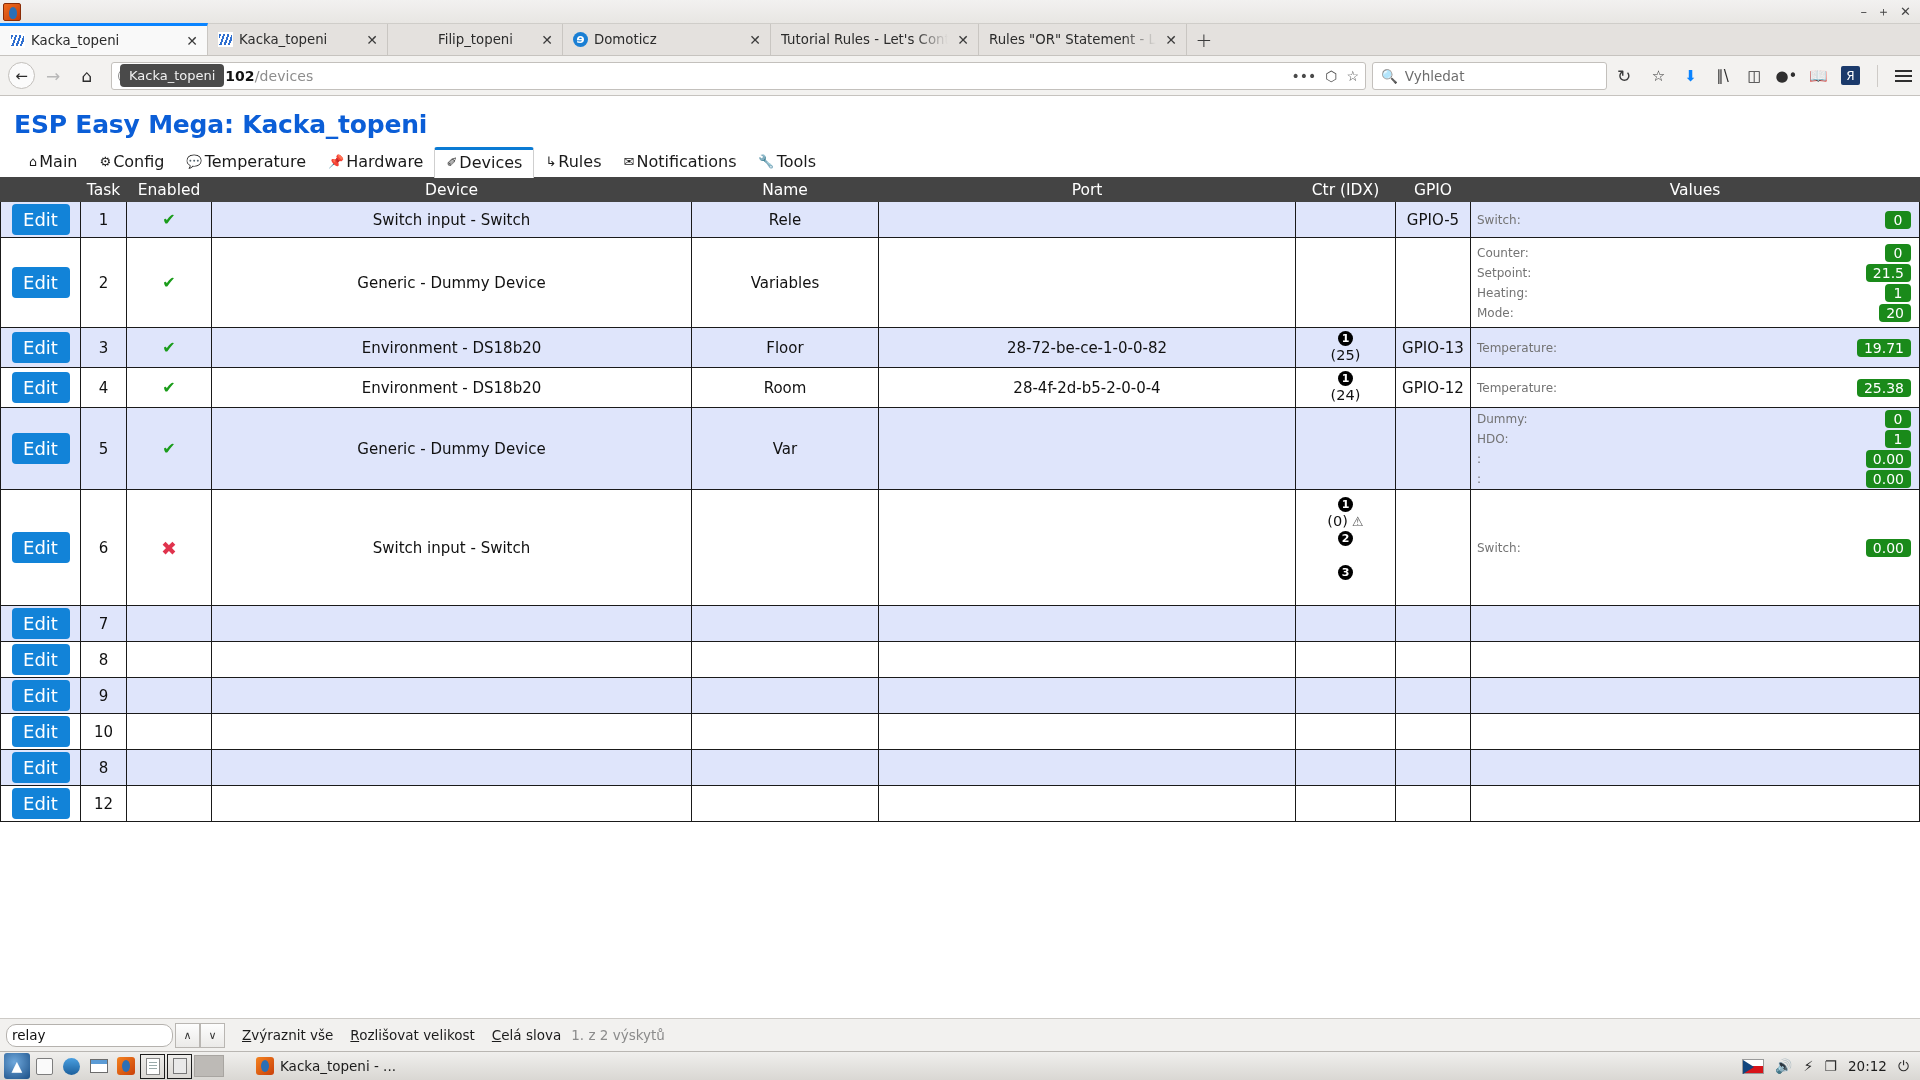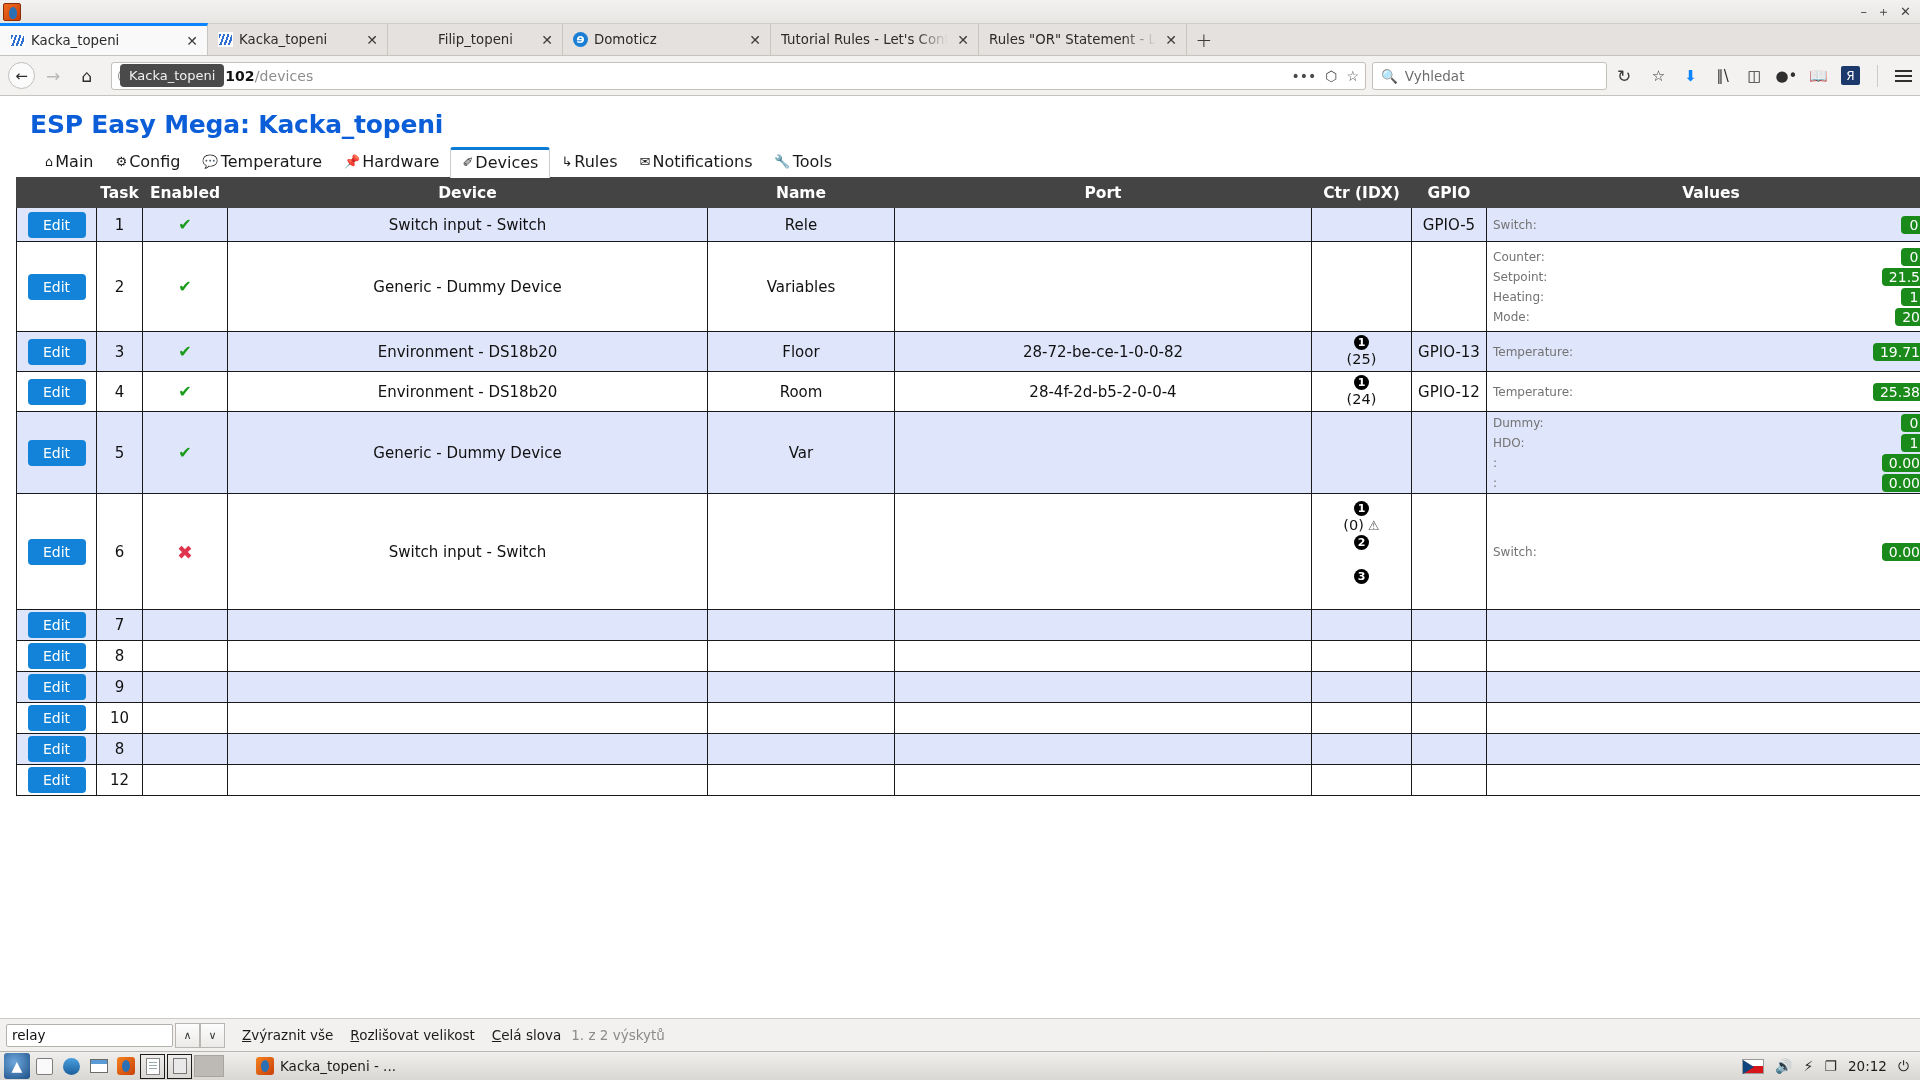--- a/index.html
+++ b/index.html
@@ -159,21 +159,21 @@
   .hamburger i { display: block; height: 2px; background: #2f2f2f; }
 
   .tooltip {
     position: absolute; left: 120px; top: 64px;
     background: #4a4a4a; color: #f0f0f0;
     font-size: 13px; padding: 4px 9px; border-radius: 4px;
     z-index: 50; white-space: nowrap;
   }
 
   
-  .page { background: #fff; padding: 0; height: 858px; position: relative; overflow: hidden; margin-left: 16px; }
+  .page { background: #fff; padding: 0; height: 858px; position: relative; overflow: hidden; }
   .page-title {
     font-size: 25px; font-weight: bold; color: #0b5ed7;
     padding: 14px 0 0 14px; letter-spacing: -.2px;
   }
   .menu {
     display: flex; align-items: flex-end; gap: 0;
     padding: 14px 0 0 18px; height: 38px;
     position: relative;
   }
   .menu-item {
@@ -198,22 +198,22 @@
   .mi-ico.bub { color: #8fc3ec; }
 
   
   table.devtable {
     width: 1920px; border-collapse: collapse;
     table-layout: fixed;
     font-size: 15px; color: #111;
   }
   table.devtable th {
     background: #444444; color: #ffffff;
-    font-weight: bold; font-size: 15.5px;
-    height: 30px; text-align: center;
+    font-weight: normal; font-size: 15.5px;
+    height: 24px; text-align: center;
     border: 1px solid #444444;
   }
   table.devtable td {
     border: 1px solid #1a1a1a;
     text-align: center; vertical-align: middle;
     padding: 2px 4px;
   }
   tr.alt td { background: #dfe5fb; }
   tr.norm td { background: #ffffff; }
   .col-edit   { width: 80px; }
@@ -223,21 +223,21 @@
   .col-name   { width: 187px; }
   .col-port   { width: 417px; }
   .col-ctr    { width: 100px; }
   .col-gpio   { width: 75px; }
   .col-values { width: auto; }
 
   .edit-btn {
     display: inline-block;
     background: #1283d8; color: #ffffff;
     border: none; border-radius: 4px;
-    font-size: 14px; font-family: inherit;
+    font-size: 18px; font-family: inherit;
     padding: 5px 0; width: 58px;
     text-align: center;
   }
   .chk { color: #1a9c1a; font-size: 16px; font-weight: bold; }
   .xmark { color: #e0334d; font-size: 19px; }
 
   .values-cell { text-align: left !important; padding: 0 !important; }
   .vrow {
     display: flex; align-items: center;
     padding: 0 8px 0 6px; height: 20px;
@@ -268,21 +268,21 @@
   
   .findbar {
     position: absolute; left: 0; right: 0; bottom: 29px;
     height: 33px; background: #f2f1ef;
     border-top: 1px solid #cdcac6;
     display: flex; align-items: center; gap: 0;
     padding: 0 6px; font-size: 13.5px; color: #1c1c1c;
   }
   .find-input {
     width: 167px; height: 23px; background: #fff;
-    border: 1px solid #b5b2ae; border-radius: 2px;
+    border: 1px solid #b5b2ae; border-radius: 10px;
     display: flex; align-items: center; padding: 0 5px;
     font-size: 13.5px; color: #111;
   }
   .find-arrows { display: flex; margin-left: 2px; }
   .find-arrow {
     width: 25px; height: 25px; border: 1px solid #b9b6b2;
     background: linear-gradient(#fdfdfd,#ebeae8);
     display: flex; align-items: center; justify-content: center;
     font-size: 11px; color: #333;
   }

